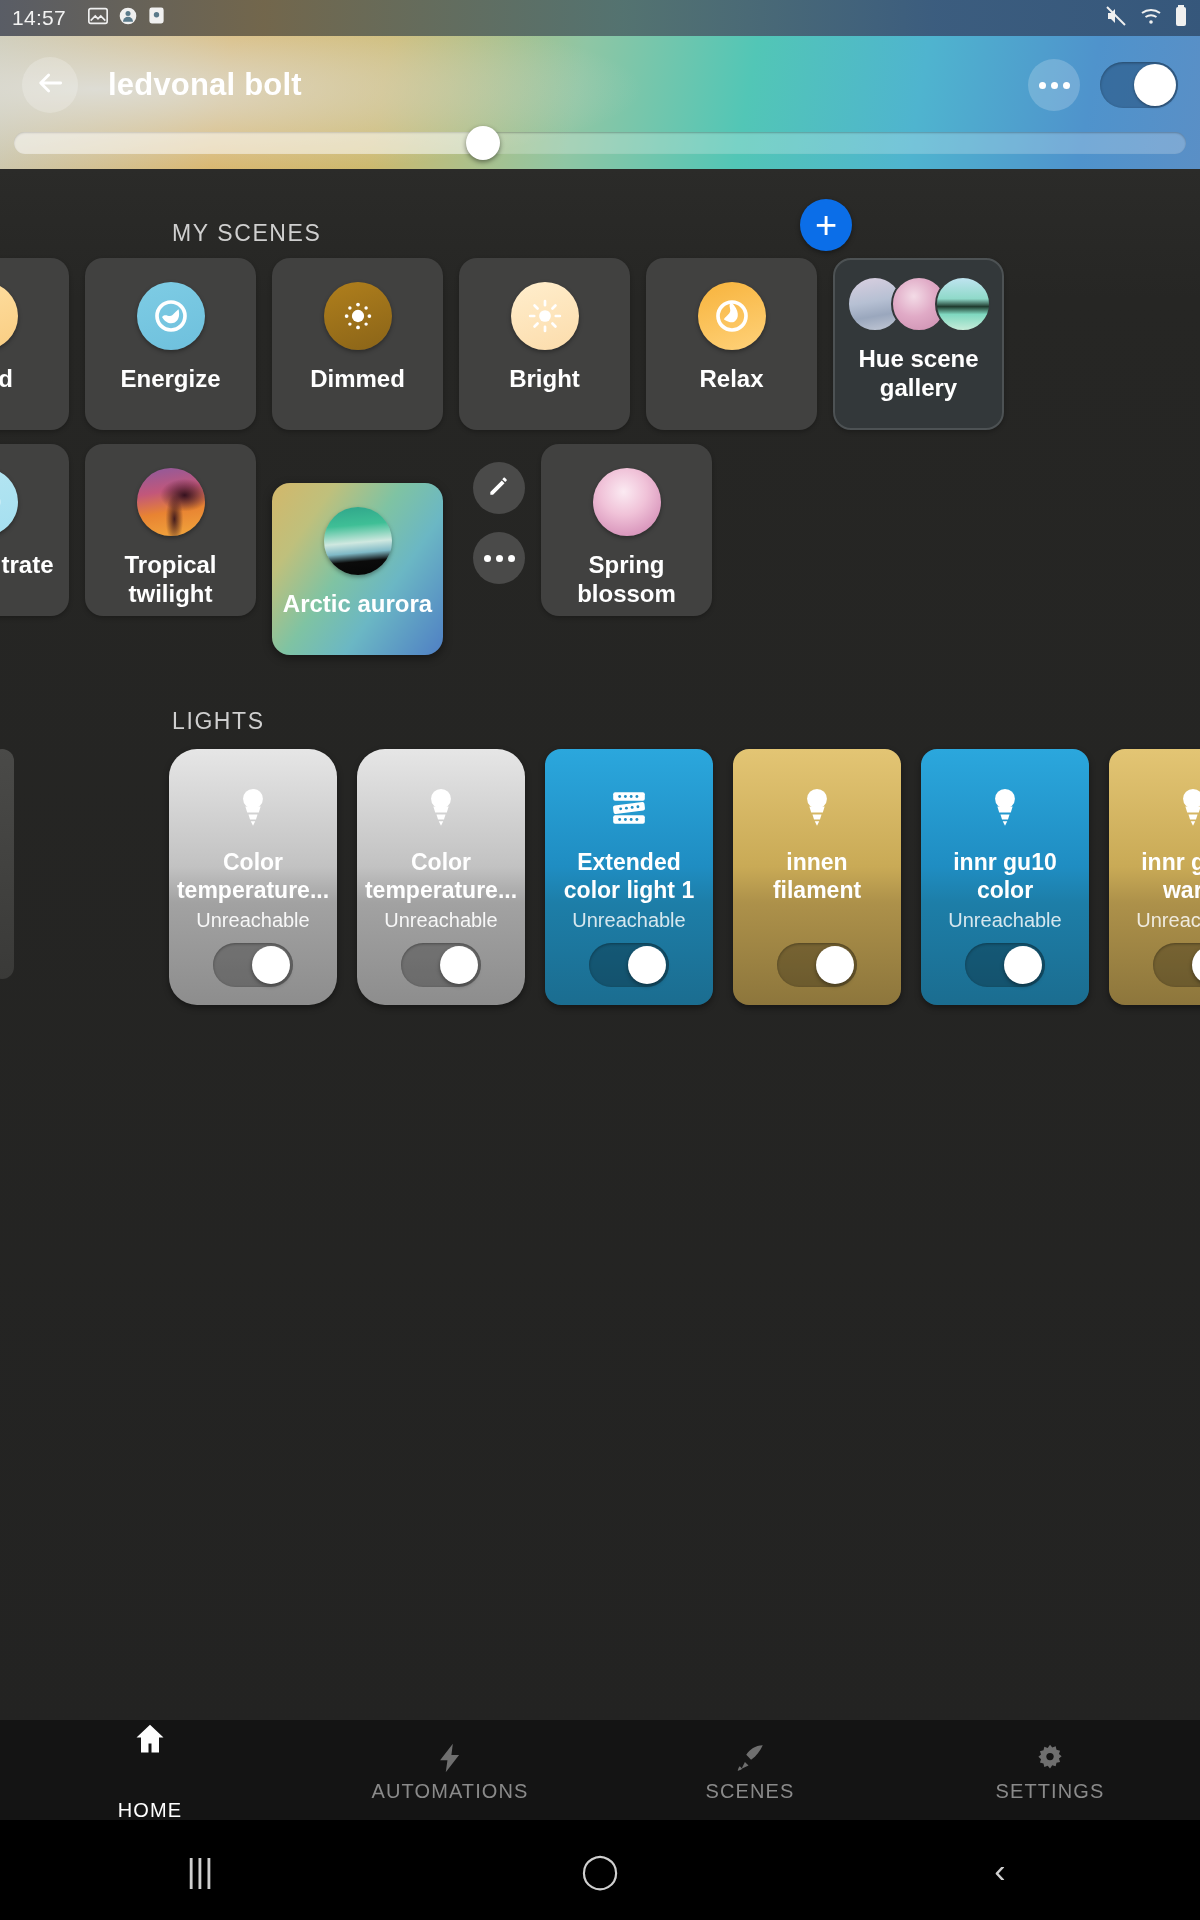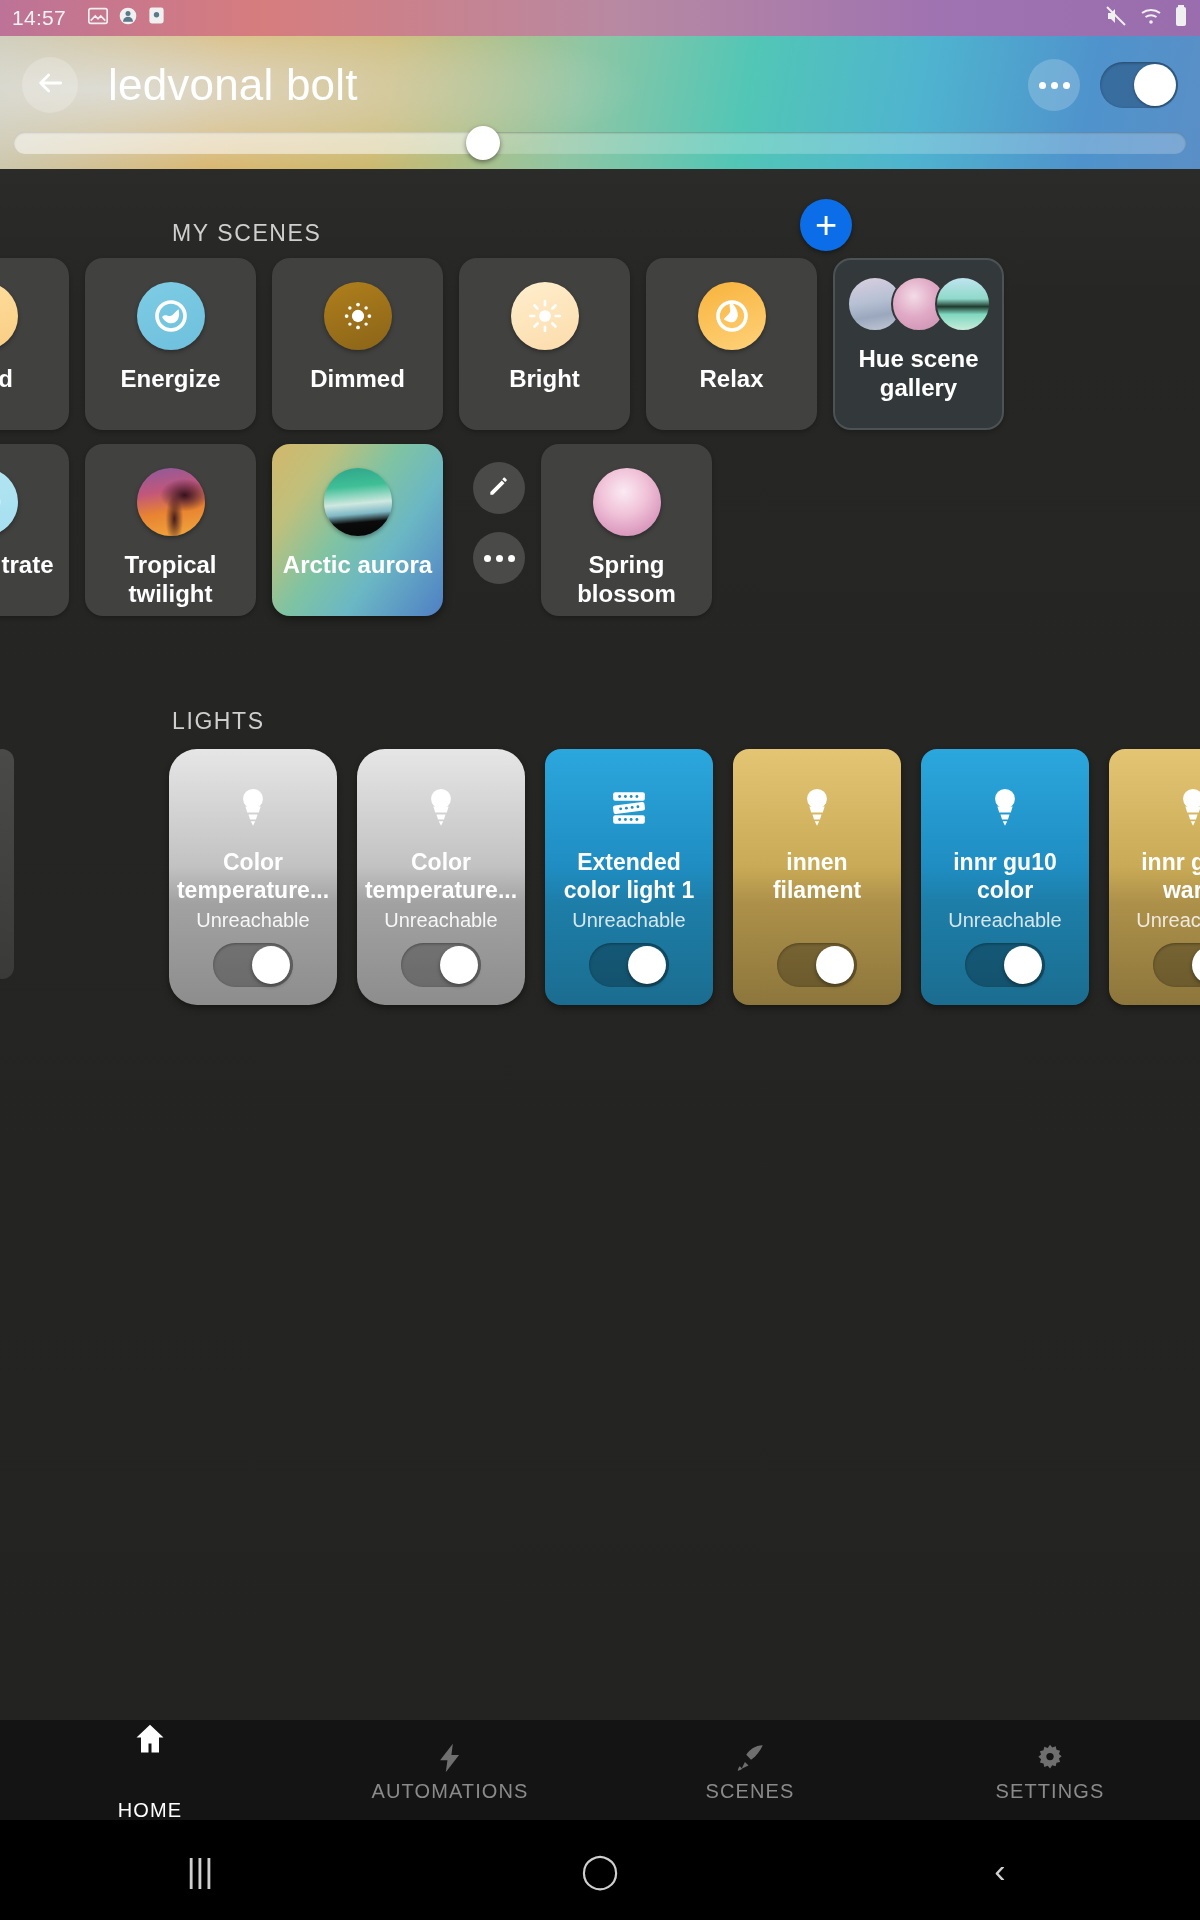--- a/index.html
+++ b/index.html
@@ -5,21 +5,21 @@
   * { box-sizing: border-box; margin: 0; padding: 0; }
   html, body {
     width: 1200px; height: 1920px;
     background: #000;
     font-family: "Liberation Sans", sans-serif;
     overflow: hidden;
   }
   #app {
     position: relative;
     width: 1200px; height: 1920px;
-    background: #ec4899;
+    background: #0f172a;
     overflow: hidden;
   }
 
   
   .statusbar {
     position: absolute; top: 0; left: 0;
     width: 1200px; height: 36px;
     display: flex; align-items: center;
     padding: 0 12px;
     color: #f2f2f2;
@@ -63,22 +63,22 @@
   .back-btn {
     width: 56px; height: 56px; border-radius: 50%;
     background: rgba(255,255,255,.22);
     display: flex; align-items: center; justify-content: center;
     flex: 0 0 auto;
     cursor: pointer;
   }
   .hdr-title {
     margin-left: 30px;
     color: #fff;
-    font-size: 44px;
-    font-weight: 400;
+    font-size: 31px;
+    font-weight: 700;
     letter-spacing: .2px;
     white-space: nowrap;
   }
   .hdr-actions { margin-left: auto; display: flex; align-items: center; gap: 20px; }
   .dots-btn {
     width: 52px; height: 52px; border-radius: 50%;
     background: rgba(255,255,255,.20);
     display: flex; align-items: center; justify-content: center; gap: 5px;
     cursor: pointer;
   }
@@ -159,20 +159,21 @@
     flex: 0 0 auto;
     display: flex; flex-direction: column;
     align-items: center;
     padding-top: 24px;
     cursor: pointer;
     box-shadow: 0 2px 4px rgba(0,0,0,.25);
   }
   .scene-card.selected {
     background: linear-gradient(125deg, #d3b76a 0%, #bfc07c 22%, #7fc3a3 45%, #6bb7c4 66%, #4f7fc4 100%);
     box-shadow: 0 3px 10px rgba(0,0,0,.45);
+    margin-top: 39px;
   }
   .scene-card.gallery {
     background: #33383a;
     border: 2px solid #4d5254;
     height: 172px;
     padding-top: 16px;
   }
   .scene-ico {
     width: 68px; height: 68px; border-radius: 50%;
     display: flex; align-items: center; justify-content: center;

